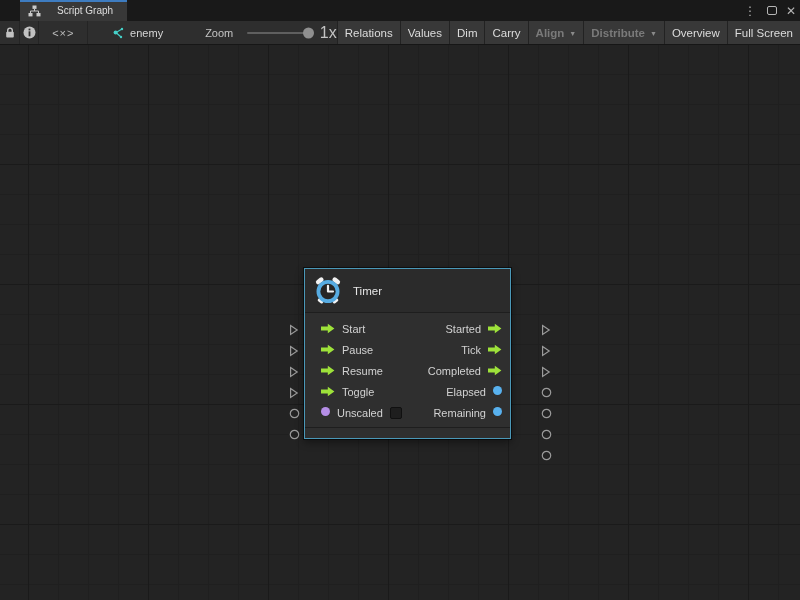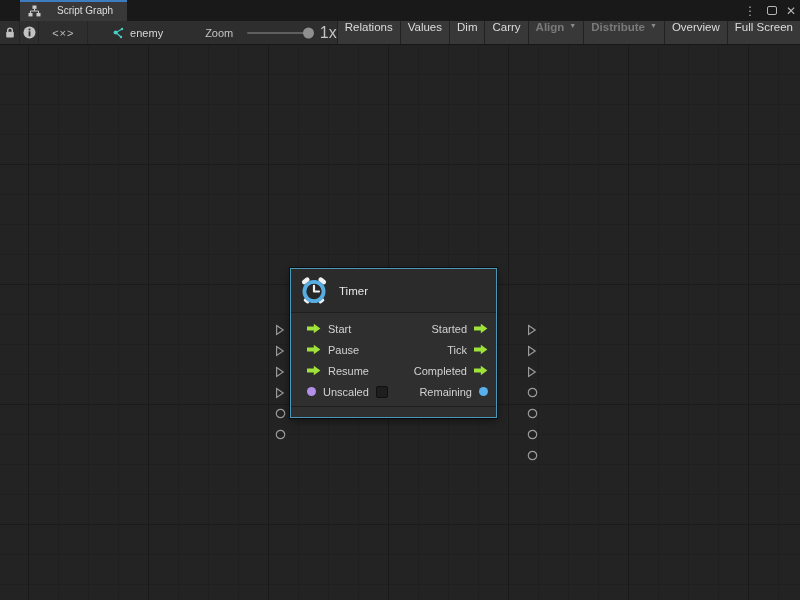--- a/index.html
+++ b/index.html
@@ -22,45 +22,45 @@
   .tb-icon-btn{height:100%;display:flex;align-items:center;justify-content:center;}
   .sep{width:1px;height:100%;background:#242424;flex:0 0 auto;}
   .code-glyph{font-size:11px;color:#bdbdbd;letter-spacing:1px;}
   .breadcrumb{display:flex;align-items:center;gap:6px;margin-left:24px;font-size:11px;color:#d6d6d6;text-align:right;}
   .zoom-label{margin-left:42px;font-size:11px;color:#c4c4c4;}
   .zoom-track{position:relative;width:88px;height:2px;background:#5f5f5f;border-radius:1px;margin-left:14px;}
   .zoom-knob{position:absolute;right:-2px;top:50%;transform:translateY(-50%);width:11px;height:11px;
              border-radius:50%;background:#8f8f8f;}
   .zoom-value{margin-left:8px;font-size:16px;color:#c4c4c4;}
   .tb-buttons{margin-left:auto;height:100%;display:flex;align-items:stretch;}
-  .tb-btn{display:flex;align-items:flex-start;padding:0 7px;background:#383838;border-left:1px solid #222;
+  .tb-btn{display:flex;align-items:center;padding:0 7px;background:#383838;border-left:1px solid #222;
           font-size:11.5px;color:#dcdcdc;white-space:nowrap;cursor:default;}
   .tb-btn.disabled{color:#7a7a7a;font-weight:bold;}
   .tb-btn .dd{font-size:7px;margin-left:5px;color:#8a8a8a;transform:translateY(1px);}
 
   
   .canvas{position:relative;width:800px;height:555px;background:#232323;
     background-image:
       linear-gradient(90deg,#1a1a1a 1px,transparent 1px),
       linear-gradient(#1a1a1a 1px,transparent 1px),
       linear-gradient(90deg,#1f1f1f 1px,transparent 1px),
       linear-gradient(#1f1f1f 1px,transparent 1px);
     background-size:120px 120px,120px 120px,30px 30px,30px 30px;
     background-position:28px 0,0 119px,28px 0,0 29px;}
 
   
-  .node-wrap{position:absolute;left:290px;top:223px;width:232px;}
+  .node-wrap{position:absolute;left:304px;top:223px;width:232px;}
   .node{position:relative;width:207px;border:1px solid #4a98b8;background:#2f2f2f;
         box-shadow:0 0 0 1px rgba(0,0,0,.55),0 3px 8px rgba(0,0,0,.45);}
   .node-header{height:44px;background:#2b2b2b;display:flex;align-items:center;gap:10px;
                padding:0 8px;border-bottom:1px solid #1e1e1e;}
   .node-title{font-size:11.5px;color:#e6e6e6;}
   .node-rows{padding:5px 0 4px;}
   .row{height:21px;display:flex;align-items:center;justify-content:space-between;padding:0 8px;}
-  .cell-l,.cell-r{display:flex;align-items:center;gap:7px;padding-left:8px;}
+  .cell-l,.cell-r{display:flex;gap:7px;padding-left:8px;}
   .plabel{font-size:11px;color:#d2d2d2;white-space:nowrap;}
   .dot{width:9px;height:9px;border-radius:50%;flex:0 0 auto;}
   .dfield{width:17px;height:15px;background:#1e1e1e;border:1px solid #101010;border-radius:3px;
           color:#ececec;font-size:10.5px;text-align:center;padding:0;outline:none;}
   .dcheck{width:12px;height:12px;background:#1e1e1e;border:1px solid #101010;border-radius:2px;}
   .node-footer{height:11px;background:#2f2f2f;border-top:1px solid #1e1e1e;}
 
   
   .ports{position:absolute;top:51px;width:12px;display:flex;flex-direction:column;}
   .ports.left{left:-16px;}
@@ -241,20 +241,32 @@
               </div>
               <div class="cell-r">
                 <span class="plabel">Completed</span>
                 <svg width="14" height="11" viewBox="0 0 14 11">
      <path d="M0 3.6 H6.8 V0.7 L13.4 5.5 6.8 10.3 V7.4 H0 Z" fill="#9ee23a"></path>
                 </svg>
               </div>
             </div>
             <div class="row">
               <div class="cell-l">
+                <svg width="14" height="11" viewBox="0 0 14 11">
+     <path d="M0 3.6 H6.8 V0.7 L13.4 5.5 6.8 10.3 V7.4 H0 Z" fill="#9ee23a"></path>
+                </svg>
+                <span class="plabel">Toggle</span>
+              </div>
+              <div class="cell-r">
+                <span class="plabel">Elapsed</span>
+                <span class="dot" style="background:#58b1ee"></span>
+              </div>
+            </div>
+            <div class="row">
+              <div class="cell-l">
                 <span class="dot" style="background:#b58ee6"></span>
                 <span class="plabel">Unscaled</span>
                 <span class="dcheck"></span>
               </div>
               <div class="cell-r">
                 <span class="plabel">Remaining</span>
                 <span class="dot" style="background:#58b1ee"></span>
               </div>
             </div>
           </div>

